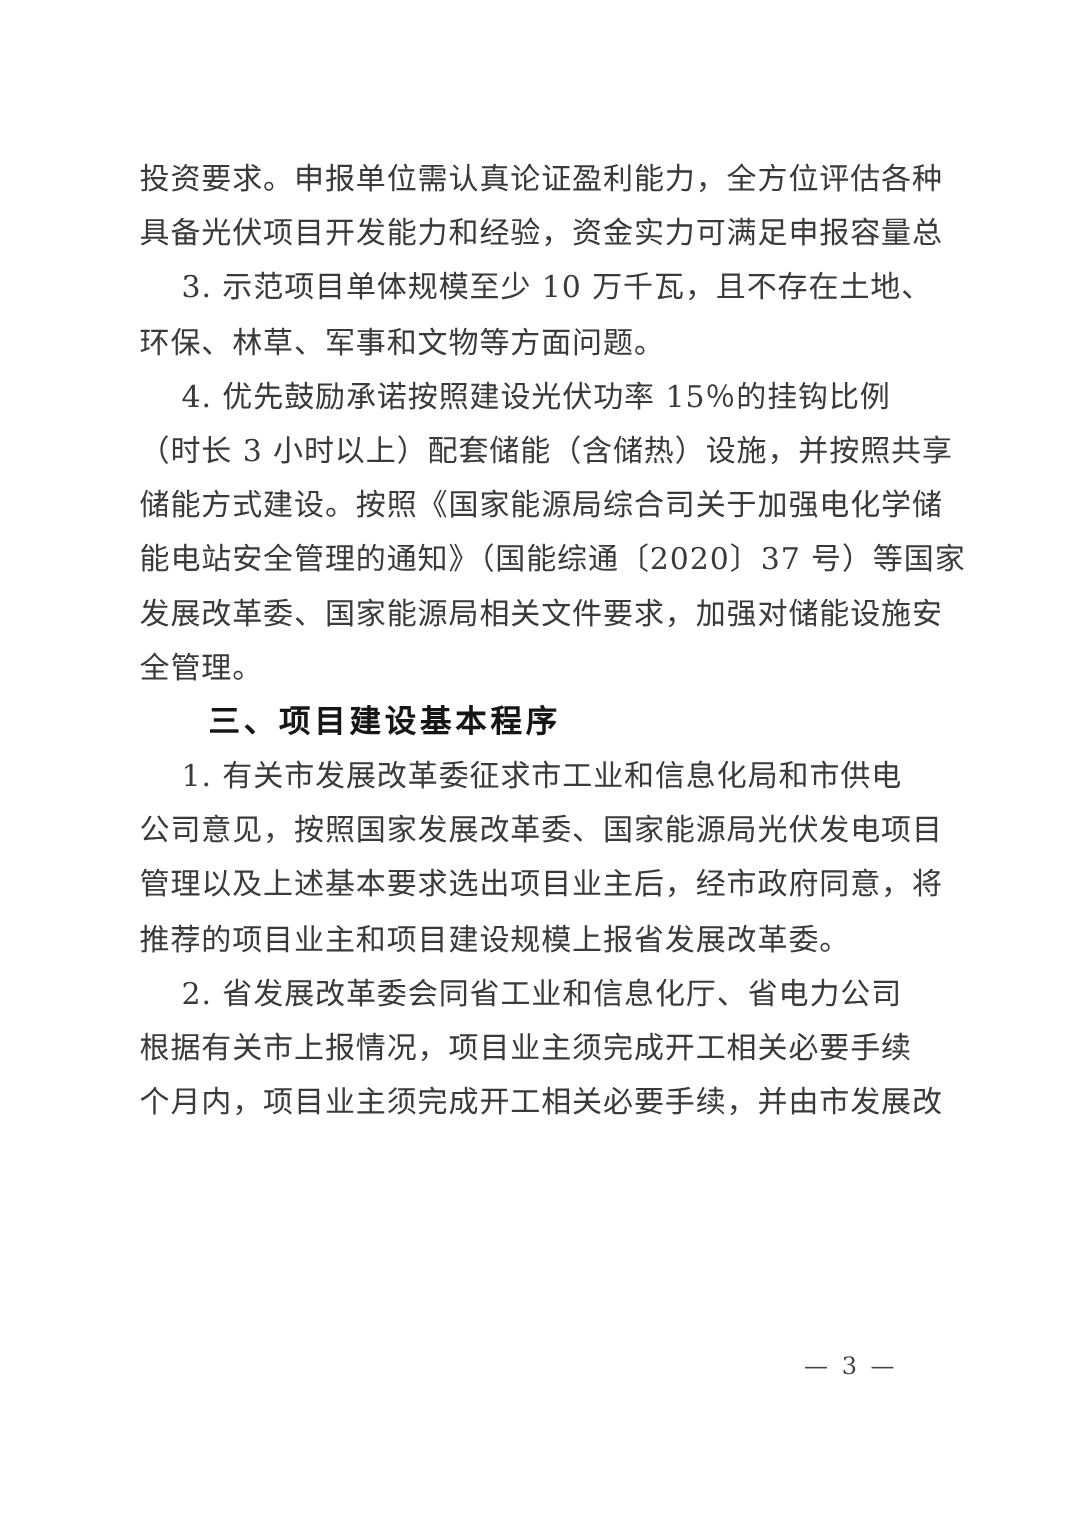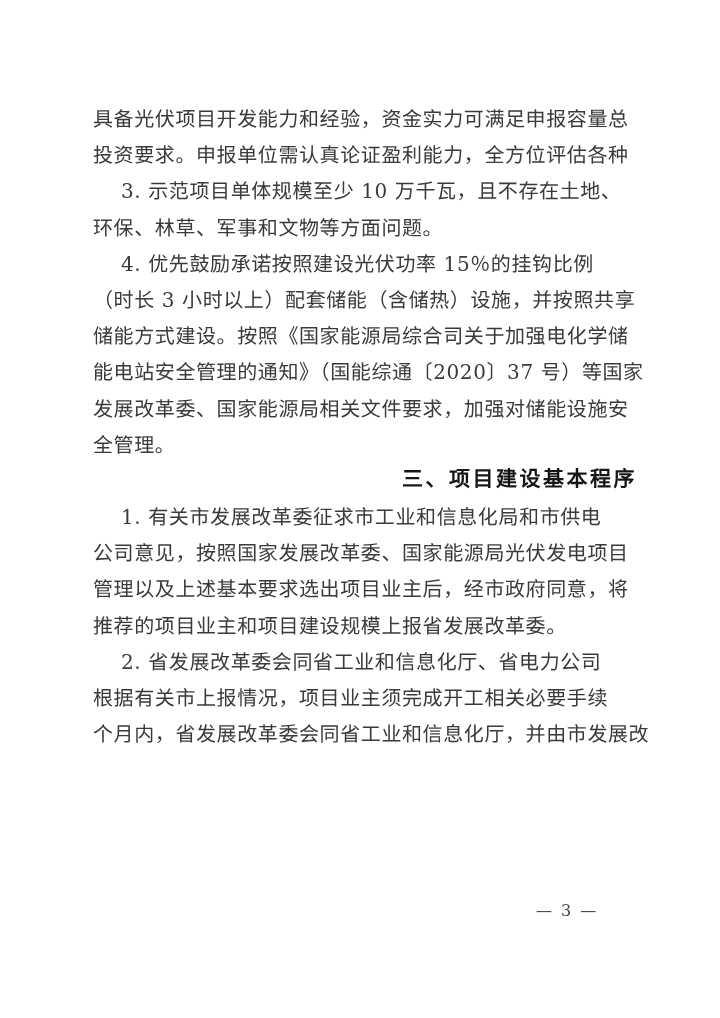--- a/index.html
+++ b/index.html
@@ -31,57 +31,56 @@
     font-size: 20px;
     letter-spacing: 0.6px;
     color: var(--body-text, #3a3a3a);
     white-space: nowrap;
     font-family: "DejaVu Serif", "Liberation Serif", serif;
   }
   .line.indent {
     text-indent: 28px;
   }
   .line.heading {
-    font-family: Liberation Mono, monospace;
+    font-family: Liberation Serif, serif;
     font-weight: 700;
     font-size: 21px;
     letter-spacing: 2.5px;
     color: var(--heading-text, #161616);
     text-indent: 46px;
-    text-align: right;
   }
   .page-number {
     position: absolute;
     left: 536px;
     top: 901px;
     width: 100px;
     font-size: 16px;
     letter-spacing: 2px;
     color: var(--page-number, #454545);
     font-family: "DejaVu Serif", "Liberation Serif", serif;
   }
 </style>
 </head>
 <body style="--bg: #ffffff; --body-text: #3a3a3a; --heading-text: #161616; --page-number: #454545;">
 
 <div class="page">
   <div class="text-block" id="text-block">
+      <div class="line">投资要求。申报单位需认真论证盈利能力，全方位评估各种</div>
       <div class="line">具备光伏项目开发能力和经验，资金实力可满足申报容量总</div>
-      <div class="line">投资要求。申报单位需认真论证盈利能力，全方位评估各种</div>
       <div class="line indent">3. 示范项目单体规模至少 10 万千瓦，且不存在土地、</div>
       <div class="line">环保、林草、军事和文物等方面问题。</div>
       <div class="line indent">4. 优先鼓励承诺按照建设光伏功率 15％的挂钩比例</div>
       <div class="line">（时长 3 小时以上）配套储能（含储热）设施，并按照共享</div>
       <div class="line">储能方式建设。按照《国家能源局综合司关于加强电化学储</div>
       <div class="line">能电站安全管理的通知》（国能综通〔2020〕37 号）等国家</div>
       <div class="line">发展改革委、国家能源局相关文件要求，加强对储能设施安</div>
       <div class="line">全管理。</div>
       <div class="line heading">三、项目建设基本程序</div>
       <div class="line indent">1. 有关市发展改革委征求市工业和信息化局和市供电</div>
       <div class="line">公司意见，按照国家发展改革委、国家能源局光伏发电项目</div>
       <div class="line">管理以及上述基本要求选出项目业主后，经市政府同意，将</div>
       <div class="line">推荐的项目业主和项目建设规模上报省发展改革委。</div>
       <div class="line indent">2. 省发展改革委会同省工业和信息化厅、省电力公司</div>
       <div class="line">根据有关市上报情况，项目业主须完成开工相关必要手续</div>
-      <div class="line">个月内，省发展改革委会同省工业和信息化厅，并由市发展改</div>
+      <div class="line">个月内，项目业主须完成开工相关必要手续，并由市发展改</div>
     </div>
   <div class="page-number">— 3 —</div>
 </div>
 
 </body></html>

